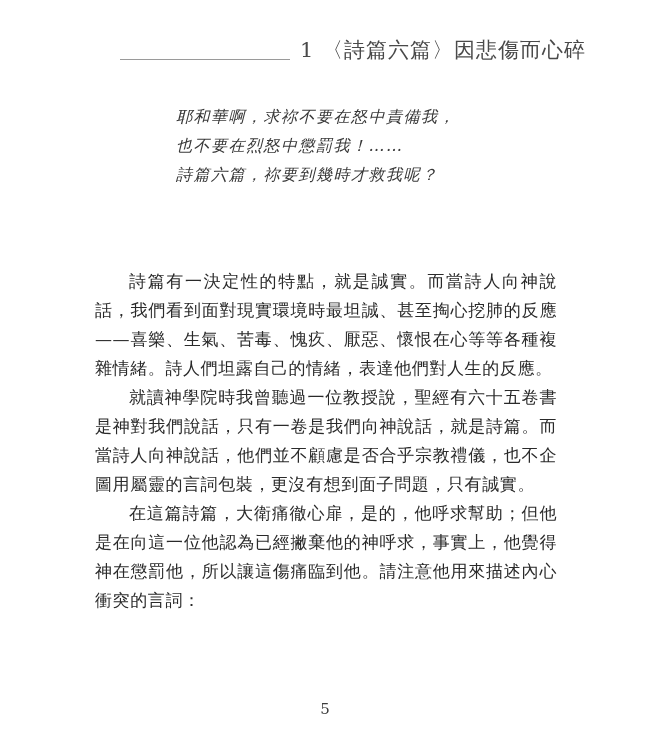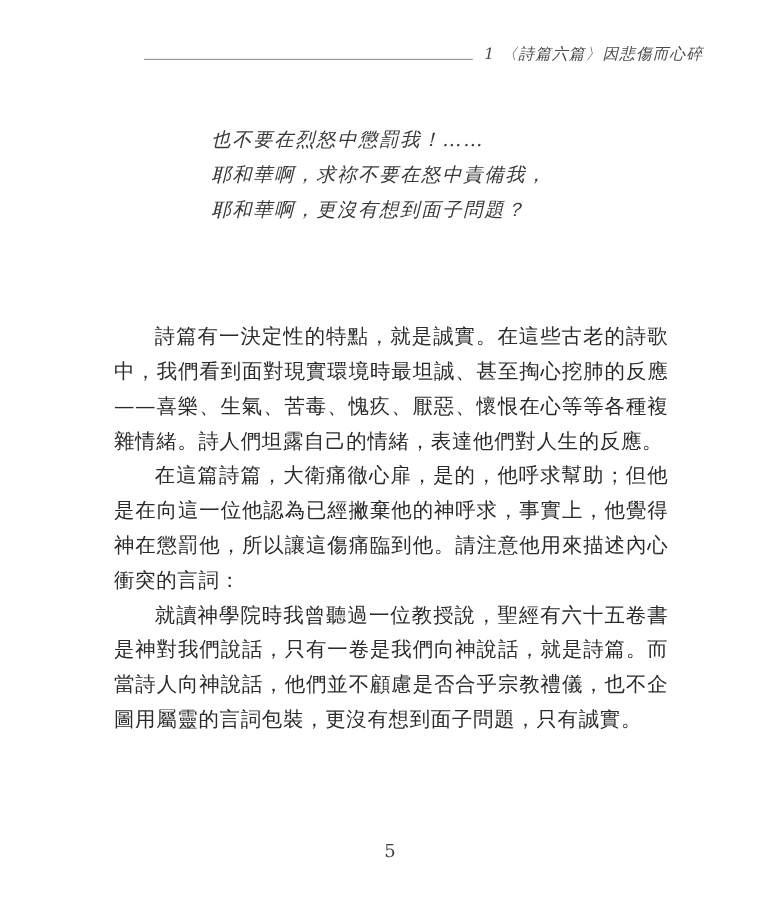--- a/index.html
+++ b/index.html
@@ -28,24 +28,23 @@
   }
   .head-rule {
     flex: 1 1 auto;
     height: 0;
     border-bottom: 1px solid #9a9a9a;
     margin-bottom: 4px;
     margin-right: 10px;
   }
   .head-text {
     flex: 0 0 auto;
-    font-size: 13px;
+    font-size: 21px;
     letter-spacing: 1px;
     color: #4a4a4a;
-    font-style: italic;
     white-space: nowrap;
   }
 
   
   .poem {
     position: absolute;
     top: 102px;
     left: 176px;
     right: 70px;
     font-size: 16px;
@@ -97,26 +96,26 @@
 <body>
 
 <div class="page">
 
   <header class="running-head">
     <span class="head-rule"></span>
     <span class="head-text">1 〈詩篇六篇〉因悲傷而心碎</span>
   </header>
 
   <section class="poem">
+    <div class="poem-line">耶和華啊，求祢不要在怒中責備我，</div>
     <div class="poem-line">也不要在烈怒中懲罰我！……</div>
-    <div class="poem-line">耶和華啊，求祢不要在怒中責備我，</div>
-    <div class="poem-line">耶和華啊，更沒有想到面子問題？</div>
+    <div class="poem-line">詩篇六篇，祢要到幾時才救我呢？</div>
   </section>
 
   <section class="body-text">
-    <p class="para">詩篇有一決定性的特點，就是誠實。在這些古老的詩歌中，我們看到面對現實環境時最坦誠、甚至掏心挖肺的反應——喜樂、生氣、苦毒、愧疚、厭惡、懷恨在心等等各種複雜情緒。詩人們坦露自己的情緒，表達他們對人生的反應。</p>
+    <p class="para">詩篇有一決定性的特點，就是誠實。而當詩人向神說話，我們看到面對現實環境時最坦誠、甚至掏心挖肺的反應——喜樂、生氣、苦毒、愧疚、厭惡、懷恨在心等等各種複雜情緒。詩人們坦露自己的情緒，表達他們對人生的反應。</p>
+    <p class="para">就讀神學院時我曾聽過一位教授說，聖經有六十五卷書是神對我們說話，只有一卷是我們向神說話，就是詩篇。而當詩人向神說話，他們並不顧慮是否合乎宗教禮儀，也不企圖用屬靈的言詞包裝，更沒有想到面子問題，只有誠實。</p>
     <p class="para">在這篇詩篇，大衛痛徹心扉，是的，他呼求幫助；但他是在向這一位他認為已經撇棄他的神呼求，事實上，他覺得神在懲罰他，所以讓這傷痛臨到他。請注意他用來描述內心衝突的言詞：</p>
-    <p class="para">就讀神學院時我曾聽過一位教授說，聖經有六十五卷書是神對我們說話，只有一卷是我們向神說話，就是詩篇。而當詩人向神說話，他們並不顧慮是否合乎宗教禮儀，也不企圖用屬靈的言詞包裝，更沒有想到面子問題，只有誠實。</p>
   </section>
 
   <footer class="page-number">5</footer>
 
 </div>
 
 </body></html>

